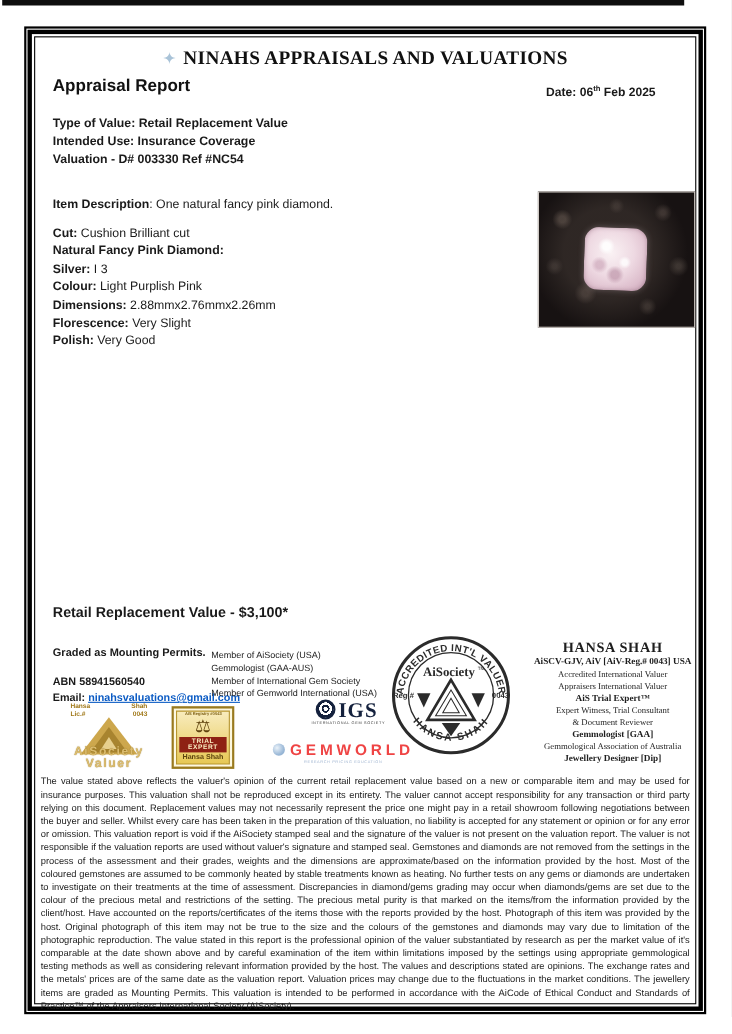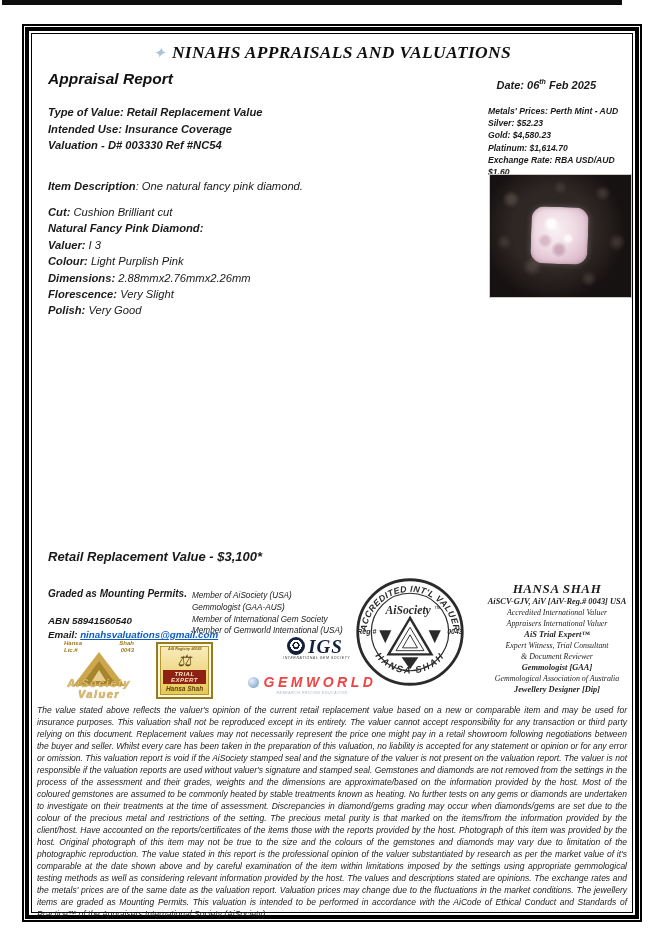--- a/index.html
+++ b/index.html
@@ -2,21 +2,21 @@
 <html><head>
 <meta charset="utf-8">
 <style>
   html,body{margin:0;padding:0;background:#e9e9e9;}
   .page{position:relative;width:665px;height:940px;background:#ffffff;overflow:hidden;
         font-family:"Liberation Sans",sans-serif;color:#1a1a1a;}
   .artifact{position:absolute;left:2px;top:0;width:620px;height:5px;background:#0e0e0e;}
   
   .frame-outer{position:absolute;left:22px;top:24px;width:620px;height:898px;border:2px solid #000;box-sizing:border-box;}
   .frame-mid{position:absolute;inset:1px;border:4px solid #000;}
-  .frame-inner{position:absolute;inset:2px;border:1px solid #000;font-style:italic;}
+  .frame-inner{position:absolute;inset:2px;border:1px solid #000;}
   .content{position:absolute;inset:0;}
 
   .brand{position:absolute;top:8px;left:0;right:0;text-align:center;
          font-family:"Liberation Serif",serif;font-weight:700;font-size:17.5px;color:#101010;letter-spacing:.3px;}
   .brand-icon{color:#a9c3d8;margin-right:6px;font-size:15px;font-weight:400;}
   .report-title{position:absolute;left:16px;top:36px;font-size:15.5px;font-weight:700;color:#111;}
   .date{position:absolute;right:36px;top:44px;font-size:11px;font-weight:700;}
   .date sup{font-size:7px;}
 
   .info{position:absolute;left:16px;top:70px;font-size:11.2px;font-weight:700;line-height:16.5px;}
@@ -121,34 +121,27 @@
           <div class="report-title">Appraisal Report</div>
 
           <div class="date"><span>Date: 06</span><sup>th</sup><span> Feb 2025</span></div>
 
           <div class="info">
             <div>Type of Value: Retail Replacement Value</div>
             <div>Intended Use: Insurance Coverage</div>
             <div>Valuation - D# 003330 Ref #NC54</div>
           </div>
 
-          <div class="metals">
-            <div>Metals' Prices: Perth Mint - AUD</div>
-            <div>Silver: $52.23</div>
-            <div>Gold: $4,580.23</div>
-            <div>Platinum: $1,614.70</div>
-            <div>Exchange Rate: RBA USD/AUD $1.60</div>
-          </div>
 
           <div class="item-desc"><span class="b">Item Description</span><span>: One natural fancy pink diamond.</span></div>
 
           <div class="specs">
             <div><span class="b">Cut:</span><span> Cushion Brilliant cut</span></div>
             <div><span class="b">Natural Fancy Pink Diamond:</span><span></span></div>
-            <div><span class="b">Valuer:</span><span> I 3</span></div>
+            <div><span class="b">Silver:</span><span> I 3</span></div>
             <div><span class="b">Colour:</span><span> Light Purplish Pink</span></div>
             <div><span class="b">Dimensions:</span><span> 2.88mmx2.76mmx2.26mm</span></div>
             <div><span class="b">Florescence:</span><span> Very Slight</span></div>
             <div><span class="b">Polish:</span><span> Very Good</span></div>
           </div>
 
           <div class="photo">
             <div class="gem"></div>
           </div>
 

